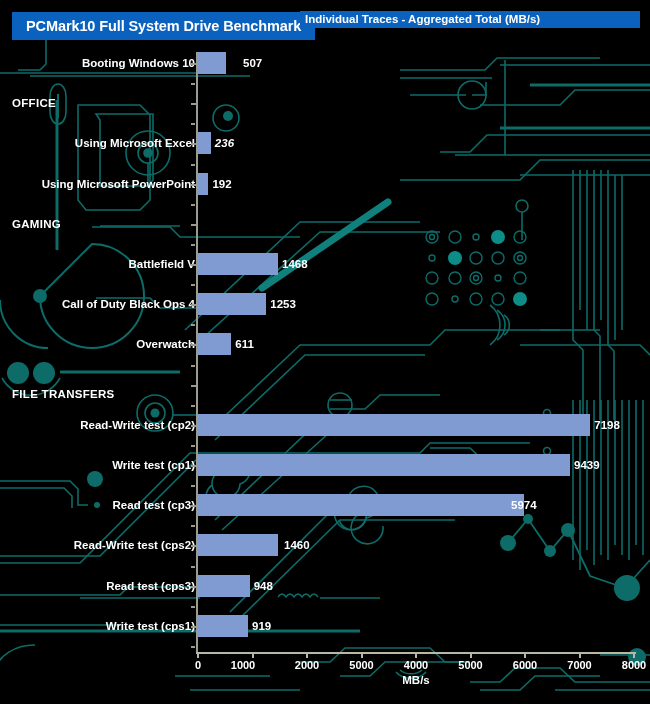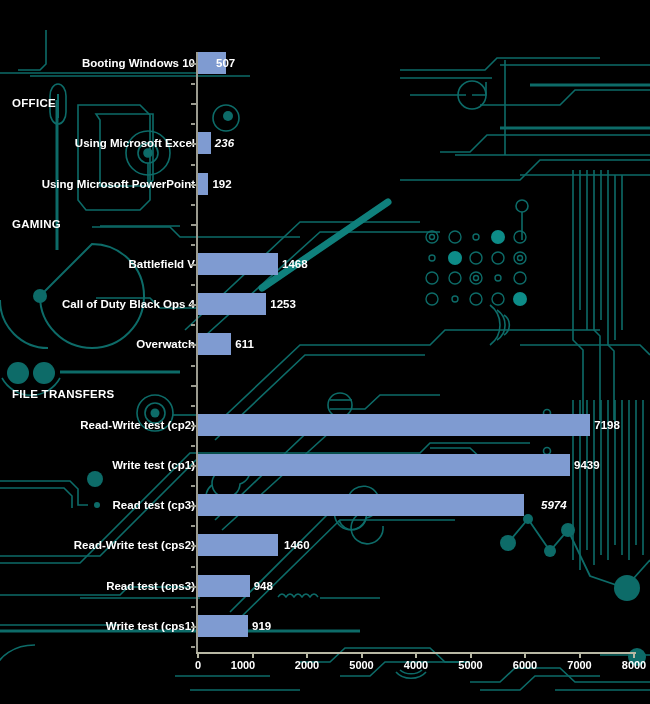--- a/index.html
+++ b/index.html
@@ -341,31 +341,35 @@
     </g>
     <g fill="#0d8c88" stroke="none">
       <circle cx="498" cy="237" r="7"></circle>
       <circle cx="455" cy="258" r="7"></circle>
       <circle cx="520" cy="299" r="7"></circle>
     </g>
   </g>
 </svg>
 
 <div id="header">
+  <div id="title-bar">
+    <span class="t">PCMark10 Full System Drive Benchmark</span>
+  </div>
   <div id="legend-box">
+    <div id="legend-top">Individual Traces - Aggregated Total (MB/s)</div>
   </div>
 </div>
 
 <div id="plot">
   <div id="yaxis"></div>
   <div id="rows">
       <div class="row" style="top: 0px;">
         <div class="rlabel">Booting Windows 10</div>
         <div class="bar" style="width: 27.6315px; background: rgb(127, 155, 209);"></div>
-        <div class="val" style="left: 216px;">507</div>
+        <div class="val" style="left: 243px;">507</div>
       </div>
       <div class="row group" style="top: 40.2px;">
         <div class="rlabel">OFFICE</div>
       </div>
       <div class="row" style="top: 80.4px;">
         <div class="rlabel">Using Microsoft Excel</div>
         <div class="bar" style="width: 12.862px; background: rgb(127, 155, 209);"></div>
         <div class="val" style="left: 214.862px; font-style: italic;">236</div>
       </div>
       <div class="row" style="top: 120.6px;">
@@ -400,21 +404,21 @@
         <div class="val" style="left: 594.291px;">7198</div>
       </div>
       <div class="row" style="top: 402px;">
         <div class="rlabel">Write test (cp1)</div>
         <div class="bar" style="width: 372.017px; background: rgb(127, 155, 209);"></div>
         <div class="val" style="left: 574.017px;">9439</div>
       </div>
       <div class="row" style="top: 442.2px;">
         <div class="rlabel">Read test (cp3)</div>
         <div class="bar" style="width: 325.583px; background: rgb(127, 155, 209);"></div>
-        <div class="val" style="left: 541px; font-style: italic;">5974</div>
+        <div class="val" style="left: 511px;">5974</div>
       </div>
       <div class="row" style="top: 482.4px;">
         <div class="rlabel">Read-Write test (cps2)</div>
         <div class="bar" style="width: 79.57px; background: rgb(127, 155, 209);"></div>
         <div class="val" style="left: 284px;">1460</div>
       </div>
       <div class="row" style="top: 522.6px;">
         <div class="rlabel">Read test (cps3)</div>
         <div class="bar" style="width: 51.666px; background: rgb(127, 155, 209);"></div>
         <div class="val" style="left: 253.666px;">948</div>
@@ -471,13 +475,14 @@
       <div class="xticklabel" style="left: 416px;">4000</div>
       <div class="xtick" style="left: 469.5px;"></div>
       <div class="xticklabel" style="left: 470.5px;">5000</div>
       <div class="xtick" style="left: 524px;"></div>
       <div class="xticklabel" style="left: 525px;">6000</div>
       <div class="xtick" style="left: 578.5px;"></div>
       <div class="xticklabel" style="left: 579.5px;">7000</div>
       <div class="xtick" style="left: 633px;"></div>
       <div class="xticklabel" style="left: 634px;">8000</div>
     </div>
+  <div id="xaxis-title">MB/s</div>
 </div>
 
 </body></html>

